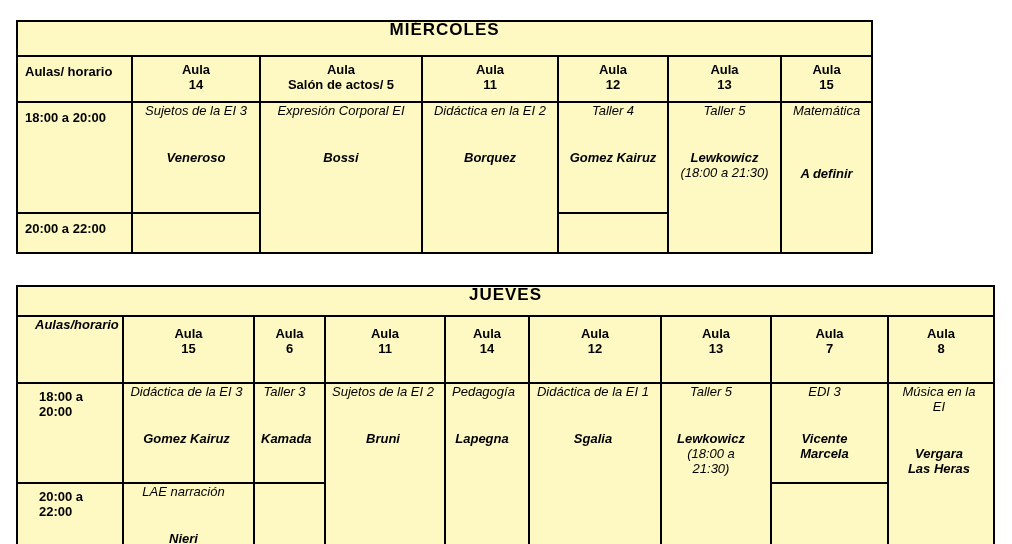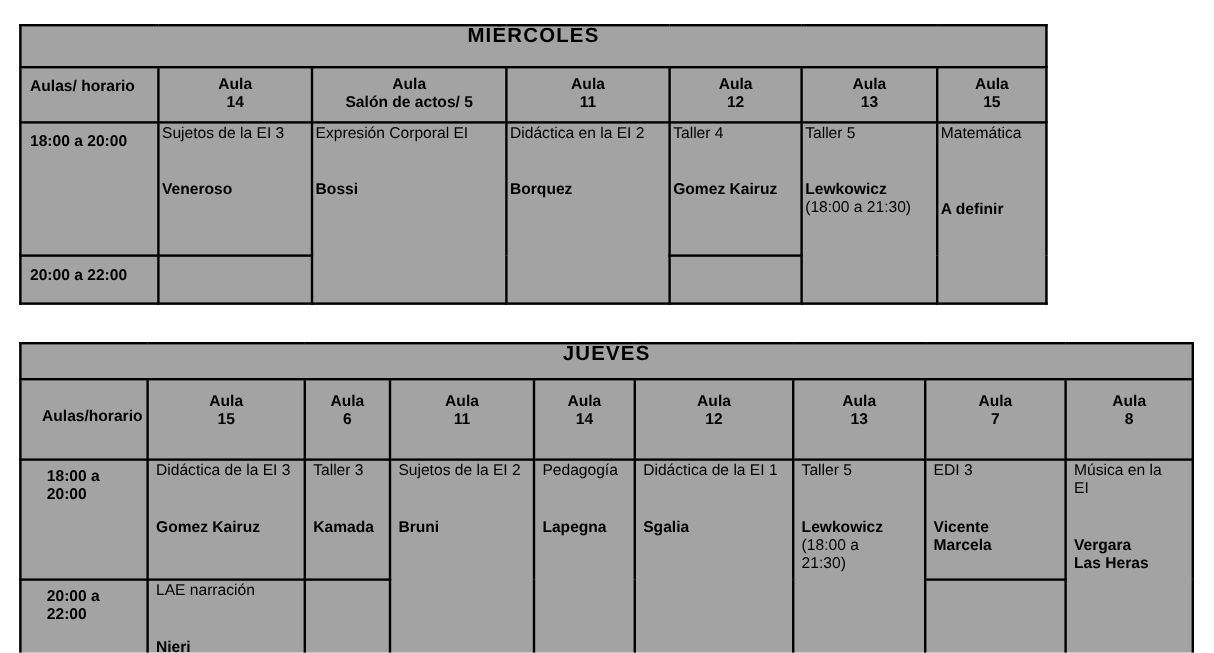--- a/index.html
+++ b/index.html
@@ -1,43 +1,43 @@
 <!DOCTYPE html>
 <html><head>
 <meta charset="utf-8">
 <style>
   html,body{margin:0;padding:0;background:#fff;}
   .canvas{position:relative;width:1012px;height:544px;background:#ffffff;
           font-family:"Liberation Sans","DejaVu Sans",sans-serif;color:#000;
           font-size:13px;line-height:15px;overflow:hidden;}
-  table.tt{position:absolute;border-collapse:collapse;table-layout:fixed;background:#a3a3a3;}
+  table.tt{position:absolute;border-collapse:collapse;table-layout:fixed;background:#fef9c3;}
   .tt td{border:2px solid #000;vertical-align:top;overflow:hidden;padding:0;}
   .title{font-weight:bold;font-size:17px;letter-spacing:1px;text-align:center;vertical-align:middle;}
   .hd{font-weight:bold;text-align:center;}
   .corner{font-weight:bold;text-align:left;}
   .time{font-weight:bold;white-space:pre-line;text-align:left;border-radius:29px;}
-  .cell{text-align:left;}
+  .cell{text-align:center;font-style:italic;}
   .crs,.tch,.note{white-space:pre-line;}
   .tch{font-weight:bold;margin-top:32px;}
   .gap{height:16px;}
 
   .t-mie{left:16px;top:20px;width:855px;}
   .t-jue{left:16px;top:285px;width:977px;}
 
   .t-mie .rt{height:35px}  .t-mie .rh{height:46px}  .t-mie .r1{height:111px} .t-mie .r2{height:40px}
   .t-jue .rt{height:30px}  .t-jue .rh{height:67px}  .t-jue .r1{height:100px} .t-jue .r2{height:47px}
 
   .t-mie .cell{padding-left:2px;padding-right:2px;}
   .t-jue .cell{padding-left:6px;padding-right:16px;}
   .t-jue .padw{padding-right:10px;}
 
   .t-mie .hd{padding-top:5px;}
   .t-jue .hd{padding-top:9px;}
   .t-mie .corner{padding-left:7px;padding-top:7px;}
-  .t-jue .corner{padding-left:17px;padding-top:22px;}
+  .t-jue .corner{padding-left:17px;padding-top:0;font-style:italic;}
   .t-mie .time{padding-left:7px;padding-top:7px;}
   .t-jue .time{padding-left:21px;padding-top:5px;}
 
   .pt5{padding-top:5px}   .pt7{padding-top:7px}   .pt8{padding-top:8px}
   .pt22{padding-top:22px} .pt24{padding-top:24px} .pt25{padding-top:25px}
   .pt40{padding-top:40px} .pt42{padding-top:42px} .pt55{padding-top:55px}
 </style>
 </head>
 <body>
 

